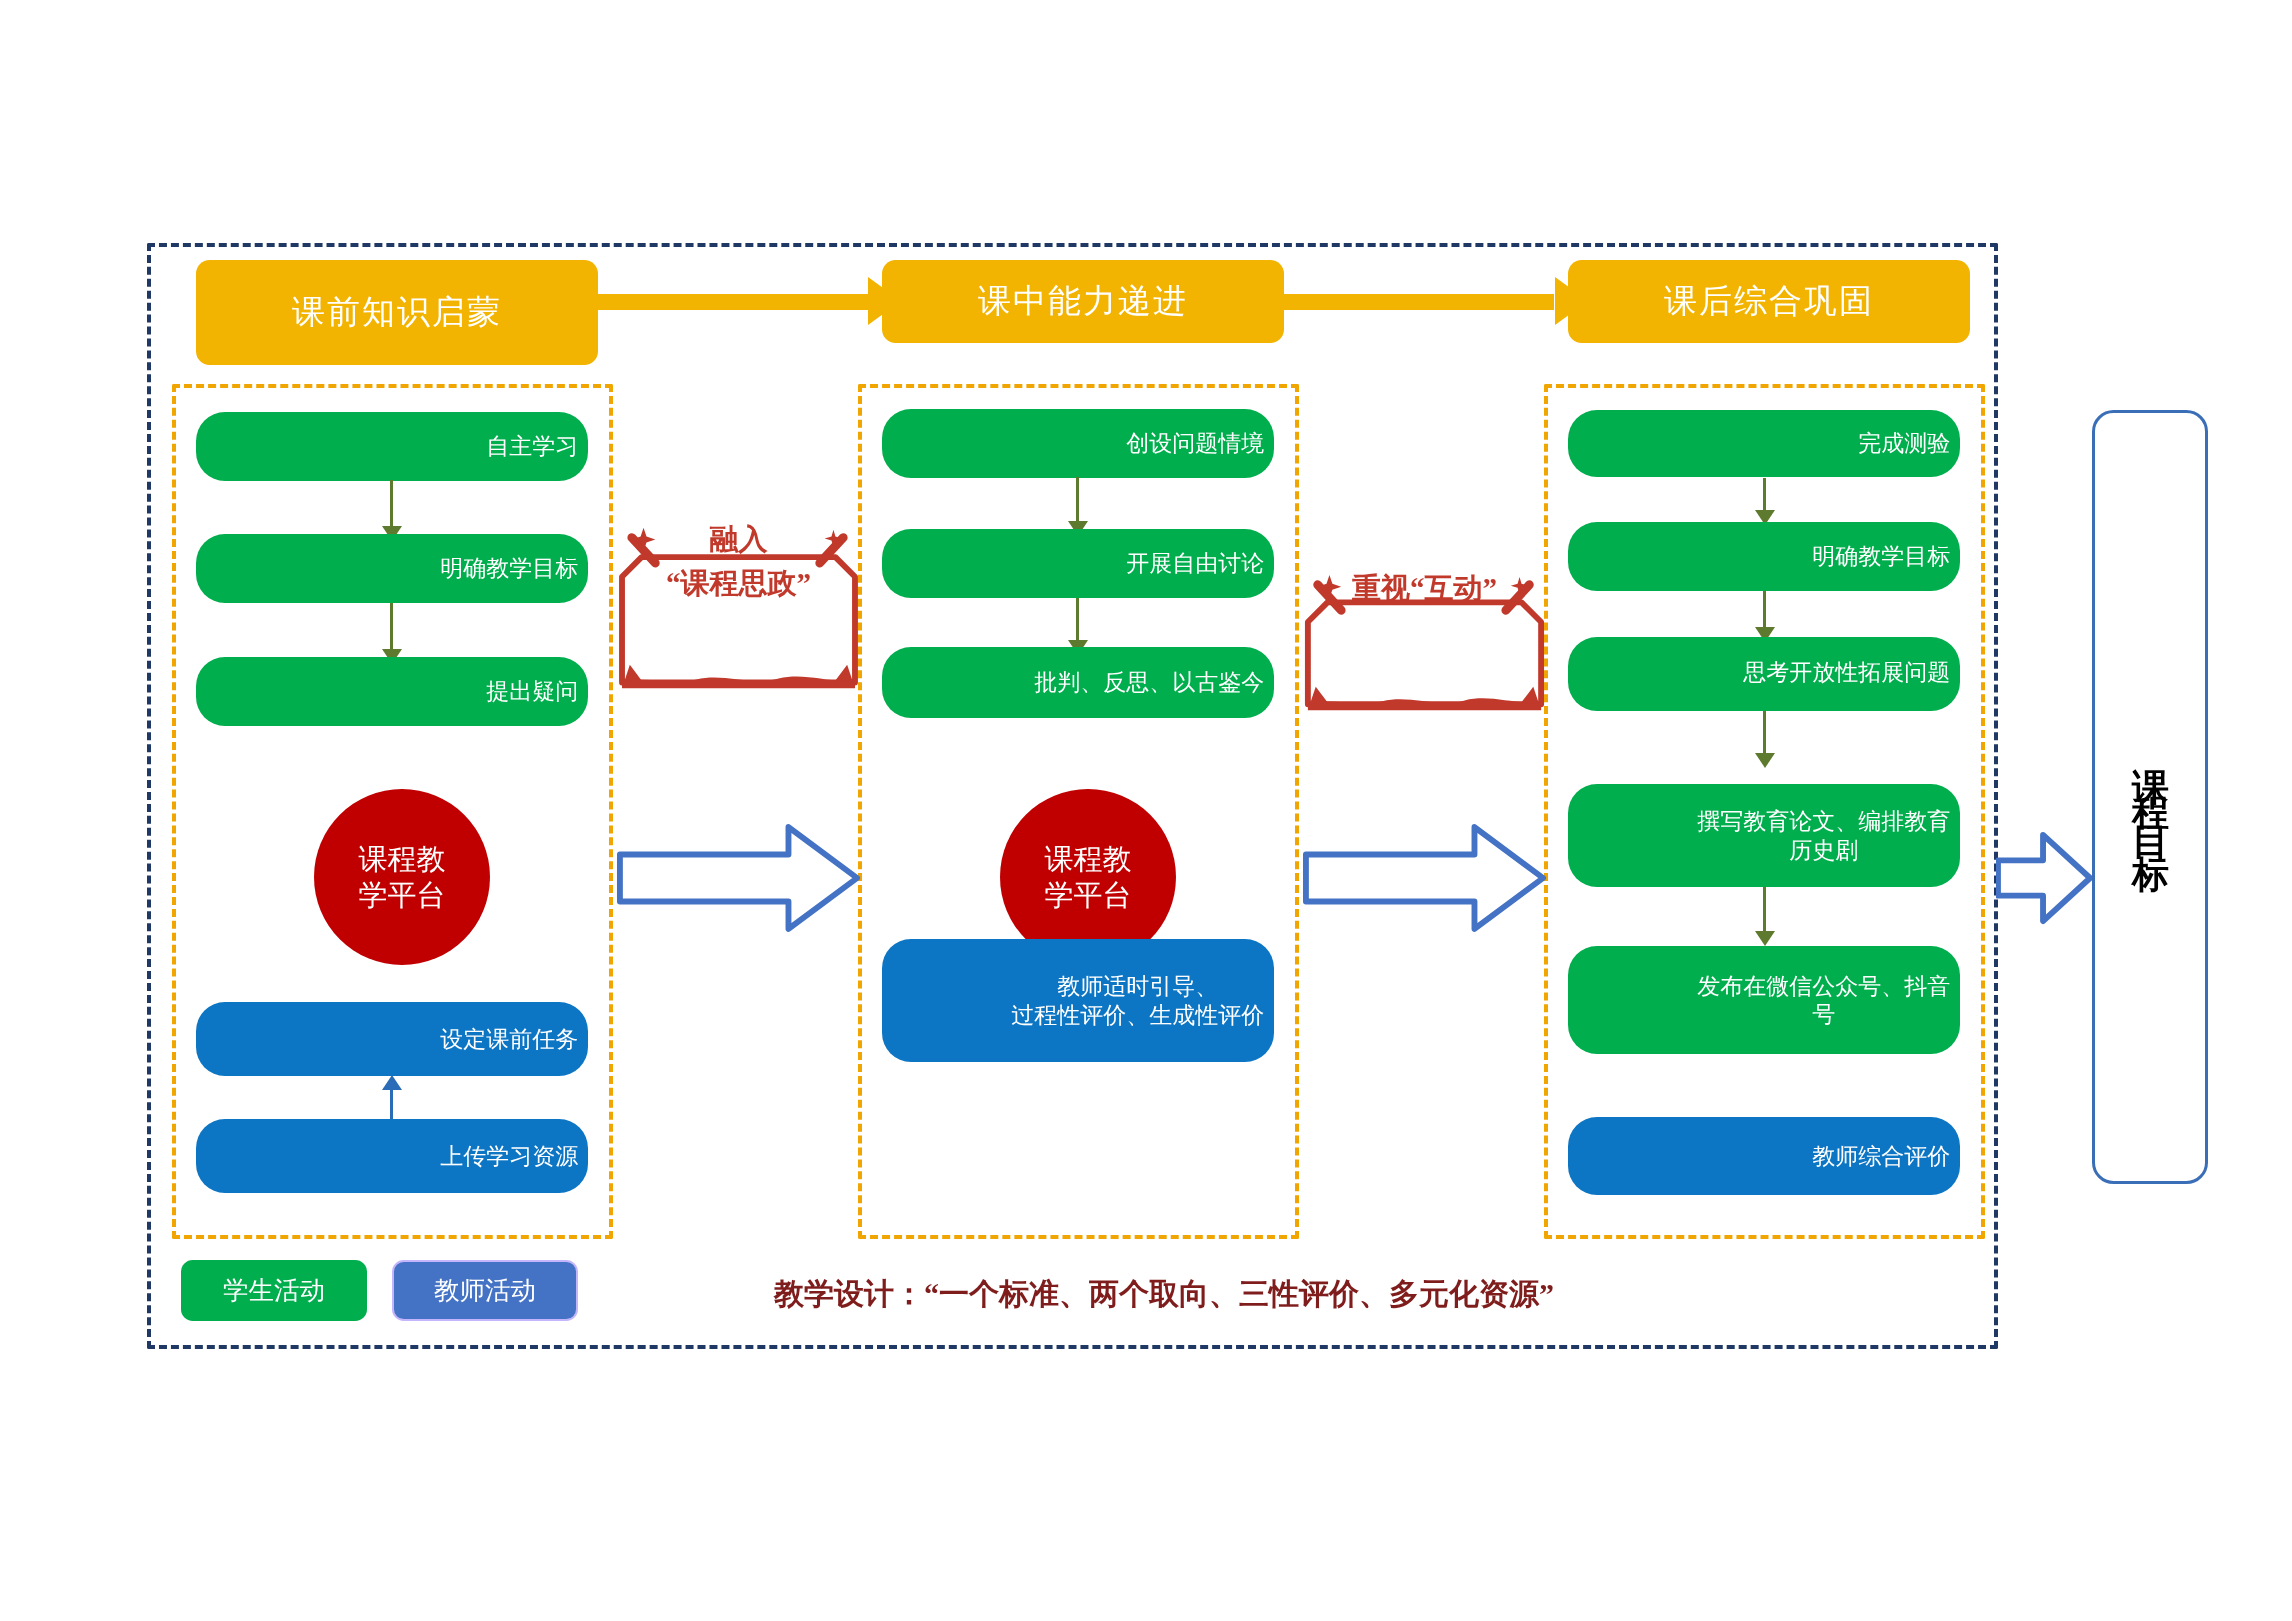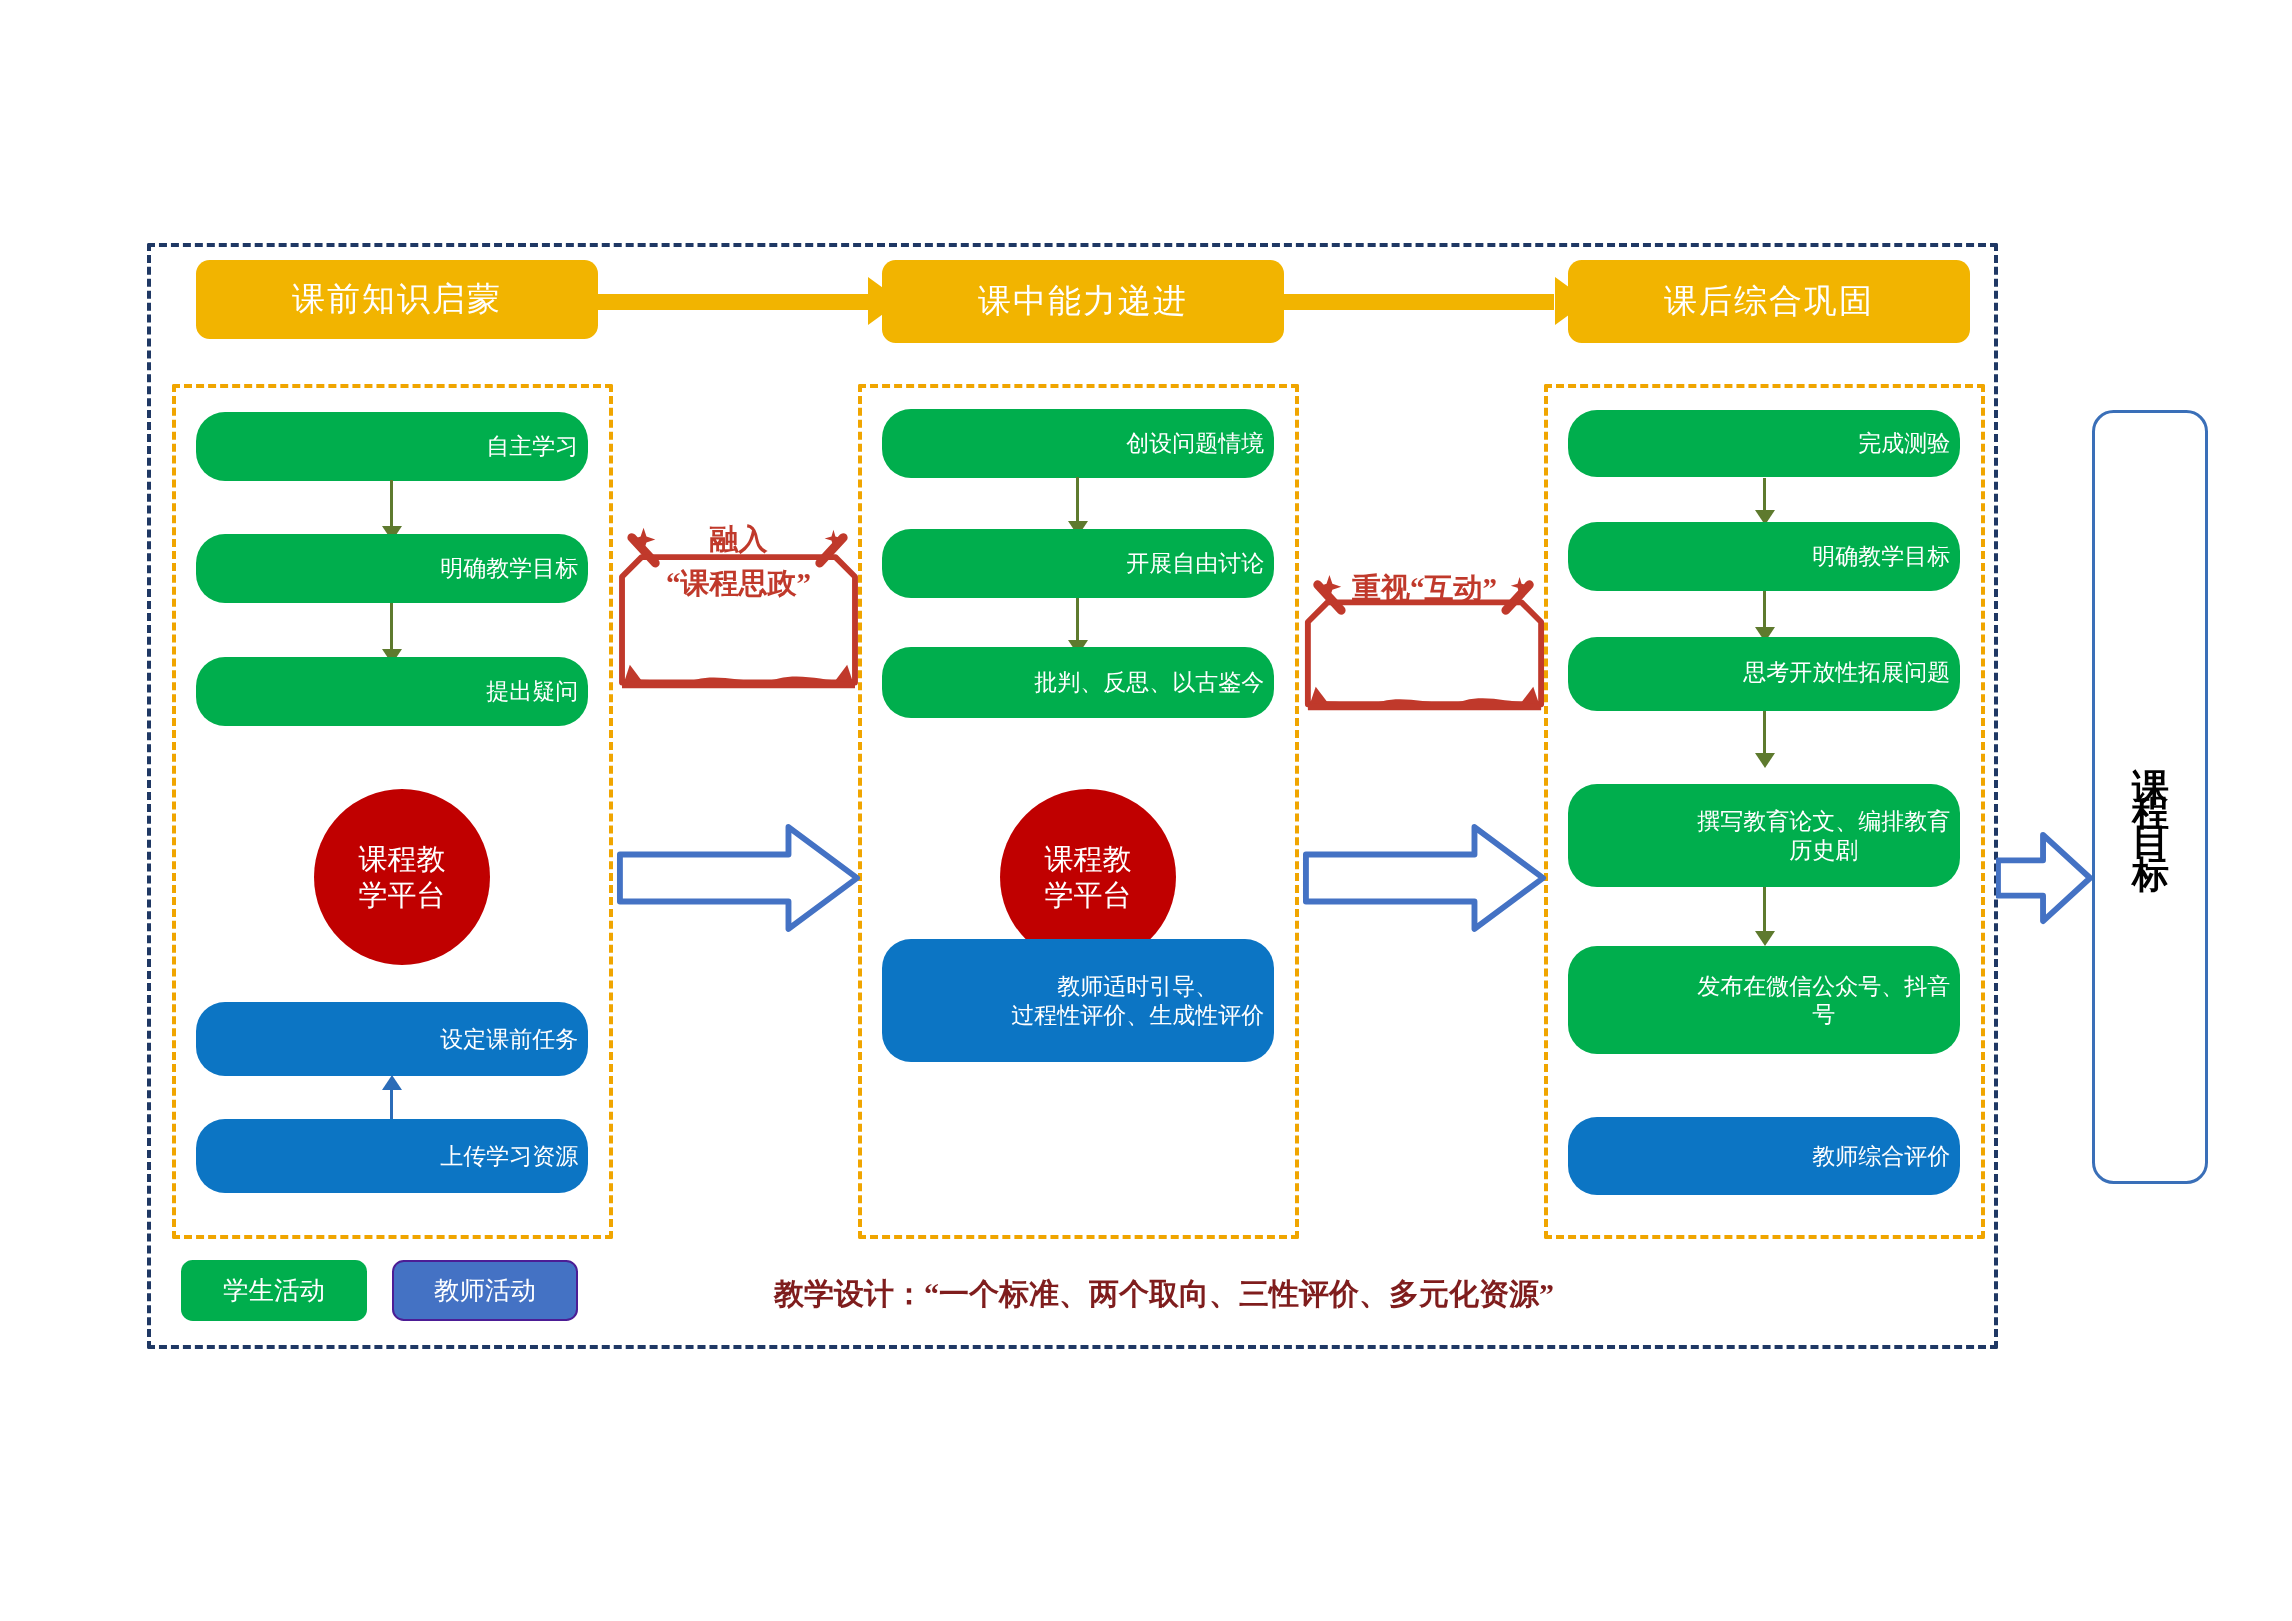--- a/index.html
+++ b/index.html
@@ -87,36 +87,36 @@
     font-size:37px;letter-spacing:29px;color:#000000;font-weight:700;
     font-family:"Liberation Serif","DejaVu Serif",serif;
   }
 
   
   .legend-box{
     border-radius:11.8px;display:flex;align-items:center;justify-content:center;
     color:#ffffff;font-size:25.5px;
   }
   .legend-green{background:#00AE4D;}
-  .legend-blue{background:#4472C4;border:2px solid #4c1d95;}
+  .legend-blue{background:#4472C4;border:2px solid #c4b5fd;}
 
   .caption{
     font-size:30px;font-weight:700;color:#7f1d1d;
     font-family:"Liberation Serif","DejaVu Serif",serif;
     white-space:nowrap;
   }
 </style>
 </head>
 <body>
 
 <div class="canvas">
 
   <div class="abs outer-frame"></div>
 
-  <div class="abs pill" style="left:196px;top:260px;width:402px;height:79px;">
+  <div class="abs pill" style="left:196px;top:260px;width:402px;height:105px;">
     <span>课前知识启蒙</span>
   </div>
 
   <div class="abs oarrow-shaft" style="left:594px;top:294px;width:274px;"></div>
   <div class="abs oarrow-head" style="left:868px;top:277px;"></div>
 
   <div class="abs pill" style="left:882px;top:260px;width:402px;height:83px;">
     <span>课中能力递进</span>
   </div>
 

